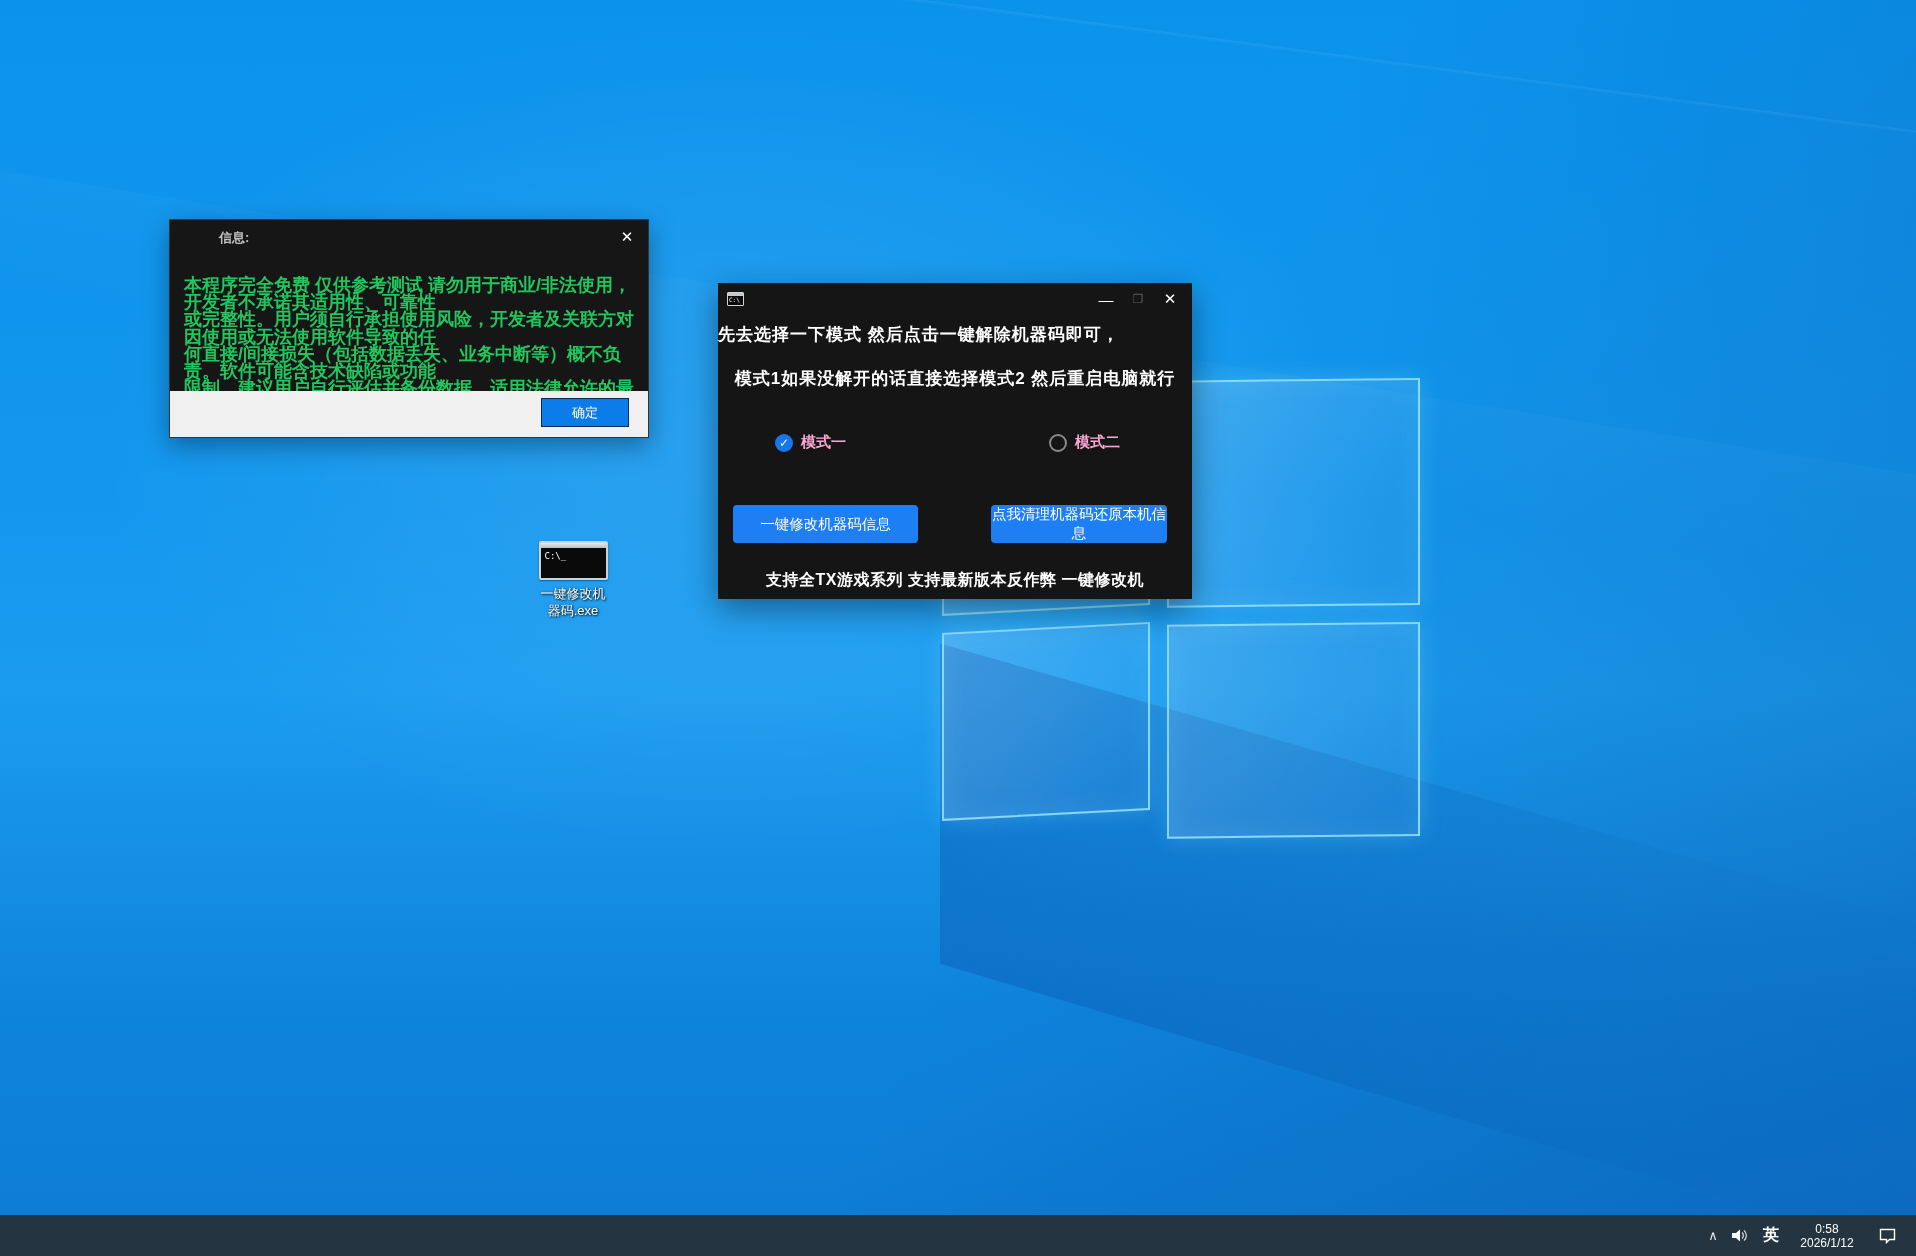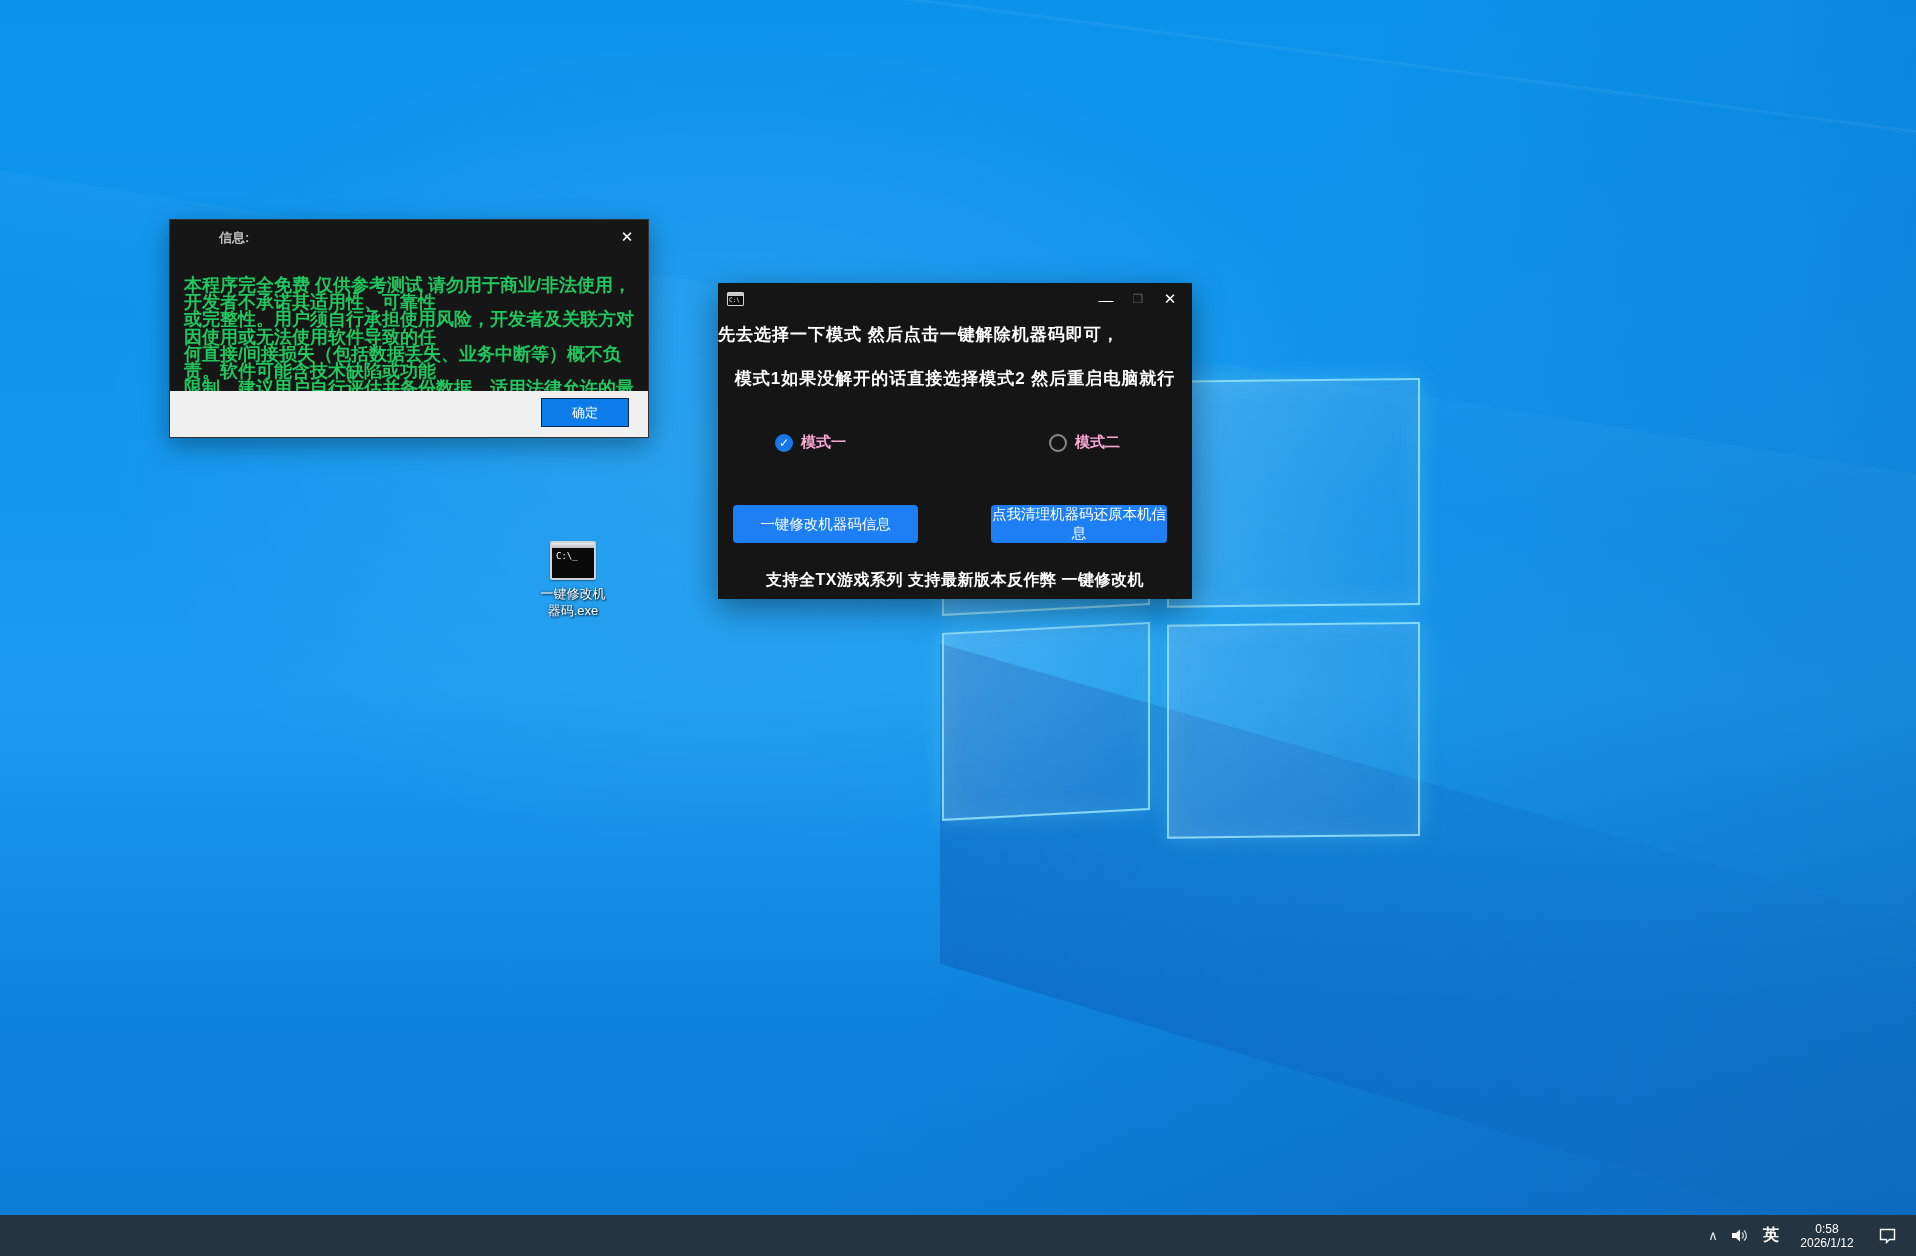--- a/index.html
+++ b/index.html
@@ -29,21 +29,21 @@
     box-shadow:0 0 22px rgba(120,220,250,0.30), inset 0 0 30px rgba(200,245,255,0.10);
   }
   .pane-tl { left:2px;  top:6px;   width:208px; height:221px; transform:skewY(-3deg); transform-origin:right center; }
   .pane-tr { left:227px; top:0;    width:253px; height:227px; transform:skewY(-0.6deg); transform-origin:right center; }
   .pane-bl { left:2px;  top:244px; width:208px; height:188px; transform:skewY(-3deg); transform-origin:right center; }
   .pane-br { left:227px; top:244px; width:253px; height:214px; transform:skewY(-0.6deg); transform-origin:right center; }
 
   
   .desk-icon { position:absolute; left:520px; top:541px; width:106px; text-align:center; cursor:default; }
   .cmd-icon {
-    width:46px; height:39px; margin:0 auto; position:relative;
+    width:69px; height:39px; margin:0 auto; position:relative;
     background:#0a0a0a; border:2px solid #cfd2d6; border-radius:2px;
     box-shadow:0 1px 2px rgba(0,0,0,0.4);
   }
   .cmd-icon .bar { position:absolute; left:0; top:0; right:0; height:5px;
     background:linear-gradient(180deg,#e8eaec,#b9bdc2); }
   .cmd-icon .prompt { position:absolute; left:4px; top:9px; color:#fff;
     font-family:"DejaVu Sans Mono",monospace; font-size:9px; line-height:9px; }
   .desk-icon .label {
     margin-top:5px; color:#fff; font-size:13px; line-height:17px; white-space:pre-line;
     text-shadow:1px 1px 2px rgba(0,0,0,0.85), 0 0 3px rgba(0,0,0,0.6);

